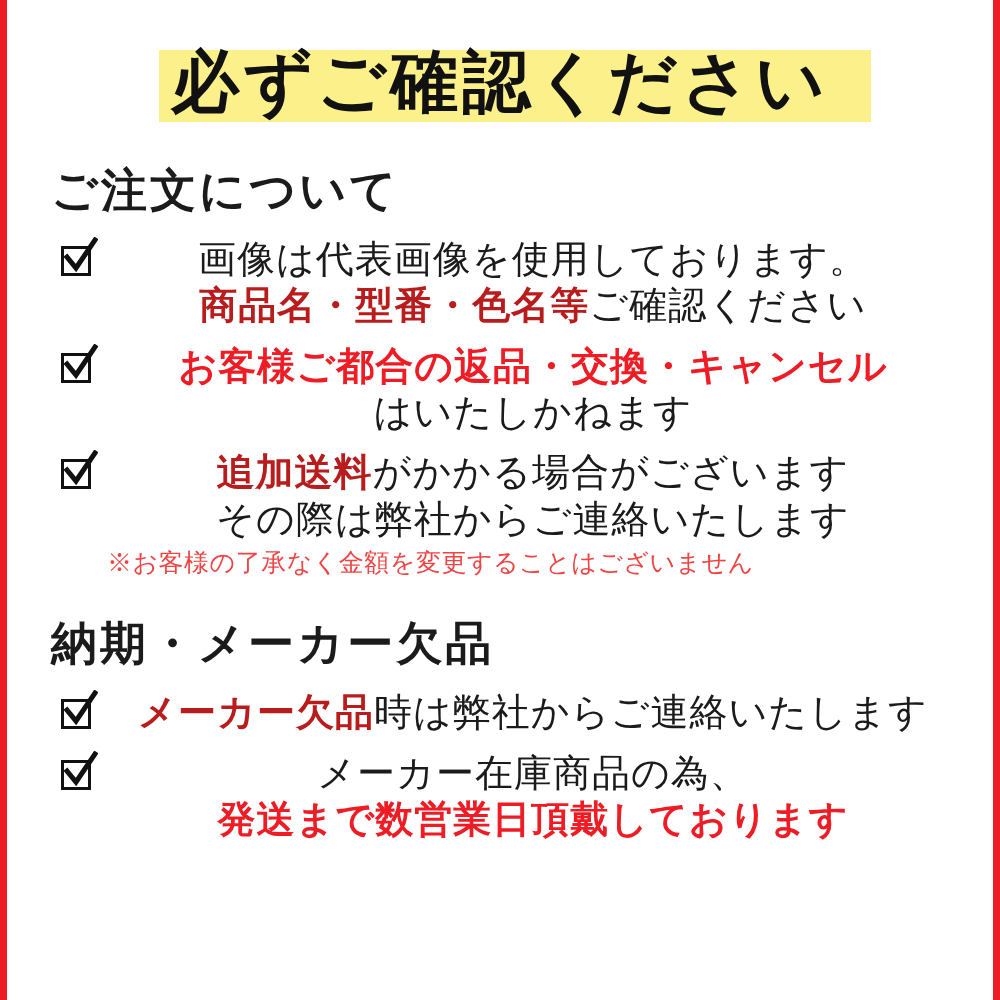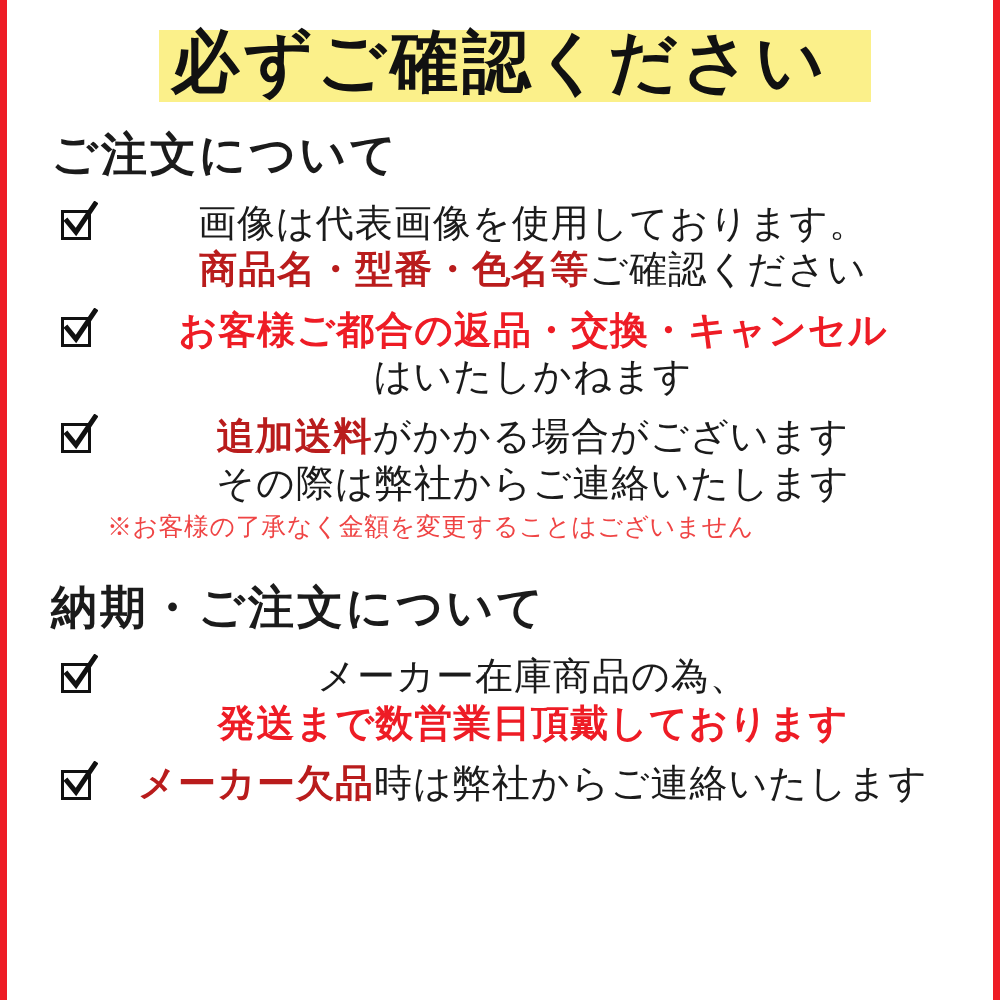--- a/index.html
+++ b/index.html
@@ -27,21 +27,21 @@
     left: 0;
     top: 0;
     width: 986px;
     height: 1000px;
     padding: 0 34px;
     box-sizing: border-box;
   }
 
   
   .title-wrap {
-    margin-top: 16px;
+    margin-top: 36px;
     text-align: center;
     height: 92px;
     position: relative;
   }
   .title-highlight {
     position: absolute;
     left: 118px;
     top: 14px;
     width: 712px;
     height: 72px;
@@ -56,21 +56,21 @@
     line-height: 92px;
     white-space: nowrap;
   }
 
   
   .section-heading {
     font-size: 46px;
     font-weight: bold;
     color: #1b1b1b;
     letter-spacing: 3px;
-    margin: 16px 0 6px 10px;
+    margin: 32px 0 6px 10px;
   }
   .section-heading.second {
     margin-top: 34px;
   }
 
   
   .item {
     display: flex;
     align-items: flex-start;
     margin: 14px 0 0 18px;
@@ -172,41 +172,41 @@
           <path d="M5 20 L14 31 L33 3" fill="none" stroke="#111111" stroke-width="5" stroke-linecap="square"></path>
         </svg>
       </span>
       <span class="item-lines">
         <div class="line"><span class="red">追加送料</span><span>がかかる場合がございます</span></div>
         <div class="line">その際は弊社からご連絡いたします</div>
         <div class="note">※お客様の了承なく金額を変更することはございません</div>
       </span>
     </div>
 
-    <div class="section-heading second">納期・ご注文について</div>
+    <div class="section-heading second">納期・メーカー欠品</div>
+
+    <div class="item">
+      <span class="check-icon">
+        <span class="box"></span>
+        <svg class="tick" viewBox="0 0 36 38" xmlns="http://www.w3.org/2000/svg">
+          <path d="M5 20 L14 31 L33 3" fill="none" stroke="#111111" stroke-width="5" stroke-linecap="square"></path>
+        </svg>
+      </span>
+      <span class="item-lines">
+        <div class="line"><span class="red">メーカー欠品</span><span>時は弊社からご連絡いたします</span></div>
+      </span>
+    </div>
 
     <div class="item">
       <span class="check-icon">
         <span class="box"></span>
         <svg class="tick" viewBox="0 0 36 38" xmlns="http://www.w3.org/2000/svg">
           <path d="M5 20 L14 31 L33 3" fill="none" stroke="#111111" stroke-width="5" stroke-linecap="square"></path>
         </svg>
       </span>
       <span class="item-lines">
         <div class="line">メーカー在庫商品の為、</div>
         <div class="line bold-red">発送まで数営業日頂戴しております</div>
       </span>
     </div>
 
-    <div class="item">
-      <span class="check-icon">
-        <span class="box"></span>
-        <svg class="tick" viewBox="0 0 36 38" xmlns="http://www.w3.org/2000/svg">
-          <path d="M5 20 L14 31 L33 3" fill="none" stroke="#111111" stroke-width="5" stroke-linecap="square"></path>
-        </svg>
-      </span>
-      <span class="item-lines">
-        <div class="line"><span class="red">メーカー欠品</span><span>時は弊社からご連絡いたします</span></div>
-      </span>
-    </div>
-
   </div>
 </div>
 
 </body></html>

